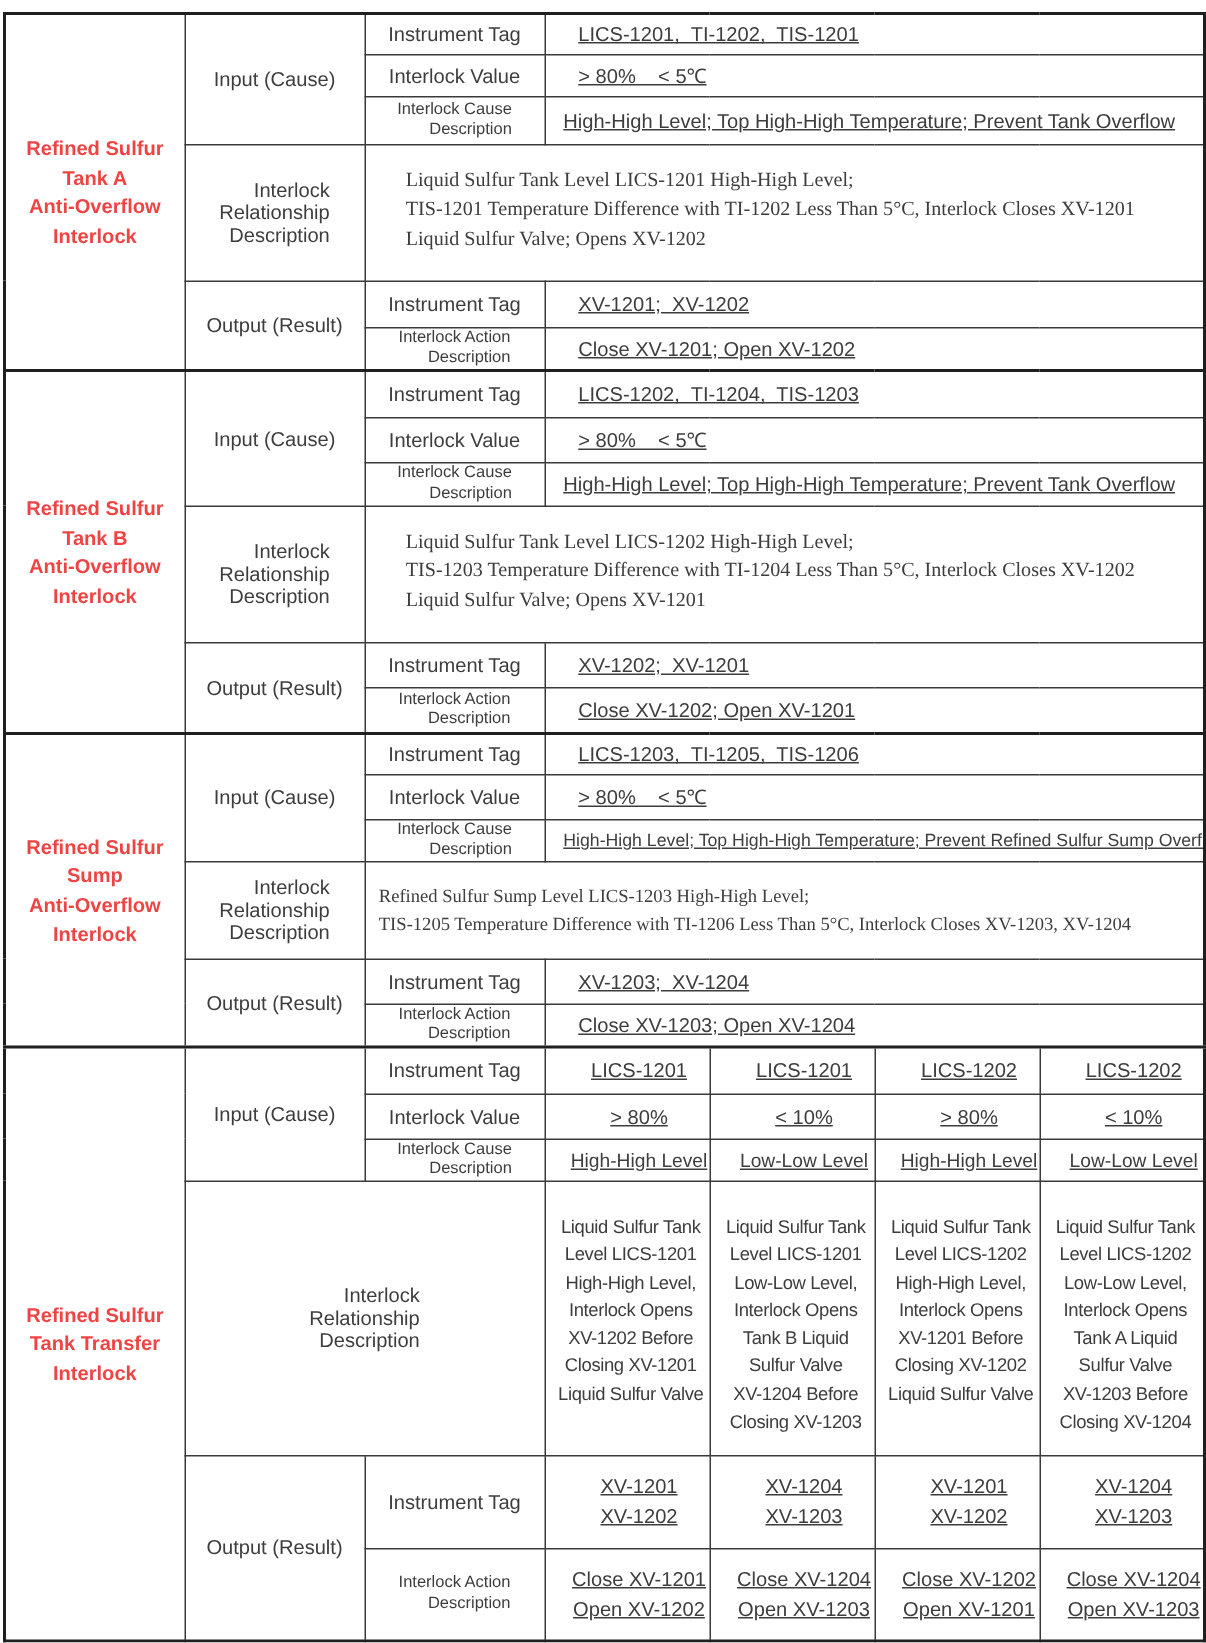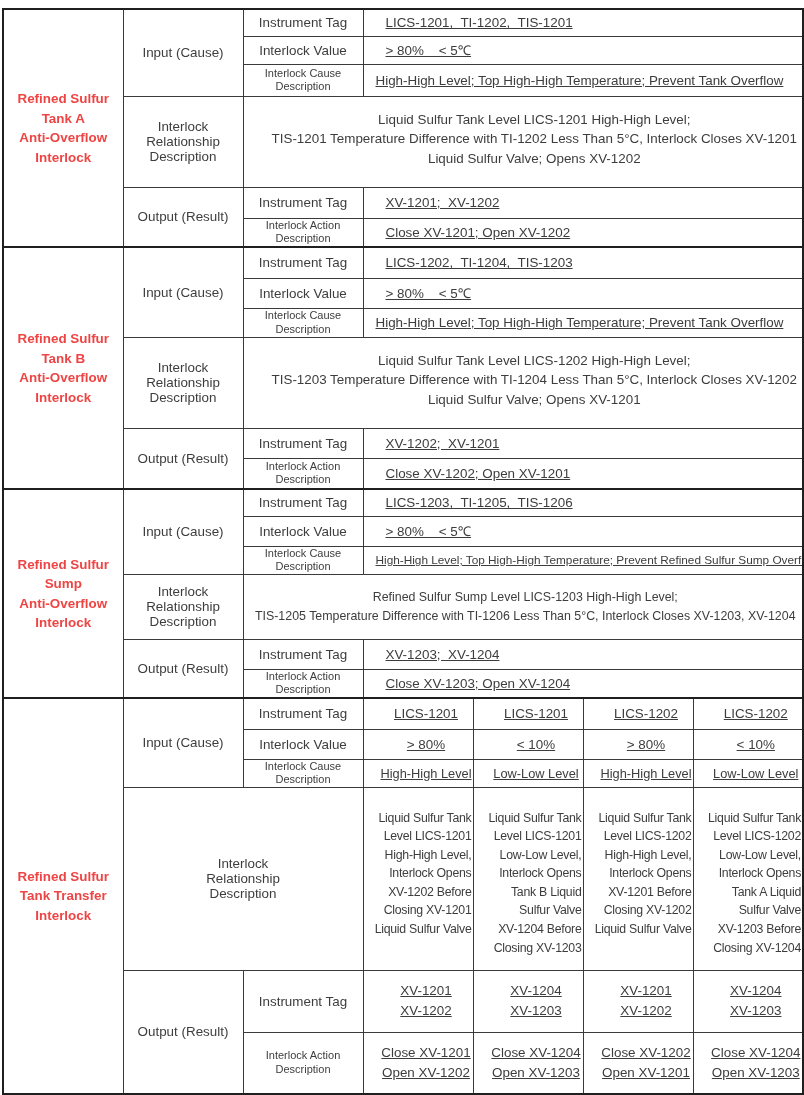--- a/index.html
+++ b/index.html
@@ -31,37 +31,38 @@
   .sec-top { border-top: 2px solid #1f1f1f; }
   .title {
     font-weight: bold;
     color: #ef4444;
     text-align: center;
     line-height: 19.5px;
     white-space: pre;
   }
   .label { text-align: center; }
   .small-label { text-align: center; font-size: 11px; line-height: 13.5px; }
-  .lblock { display: inline-block; text-align: center; white-space: pre; vertical-align: middle; }
+  .lblock { display: inline-block; text-align: right; white-space: pre; vertical-align: middle; }
   .rel-label { text-align: center; }
   .value { text-align: left; padding-left: 22px; white-space: pre; text-decoration: underline; }
   .value.c { text-align: center; padding-left: 16px; }
   .cause { padding-left: 12px; margin-left: 28px; }
   .cause.sm { font-size: 11.8px; }
   .rel-value {
     vertical-align: top;
-    text-align: center;
+    text-align: left;
     padding: 13px 4px 0 27px;
     line-height: 19.5px;
     white-space: pre;
+    font-family: Liberation Serif, serif;
   }
   .rel-value.tight { padding-left: 9px; font-size: 12.4px; }
   .rel4 {
     vertical-align: top;
-    text-align: right;
+    text-align: center;
     padding: 21px 1px 0 6px;
     font-size: 12.3px;
     letter-spacing: -0.25px;
     line-height: 18.6px;
     white-space: pre;
   }
   .two-line { line-height: 20px; }
   .val-sm { font-size: 12.8px; }
 </style>
 </head>

